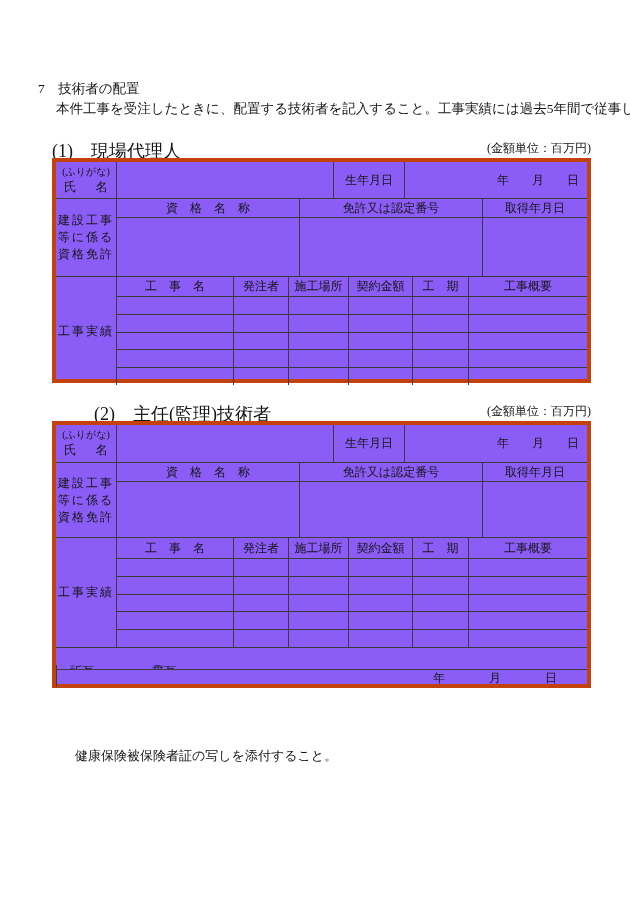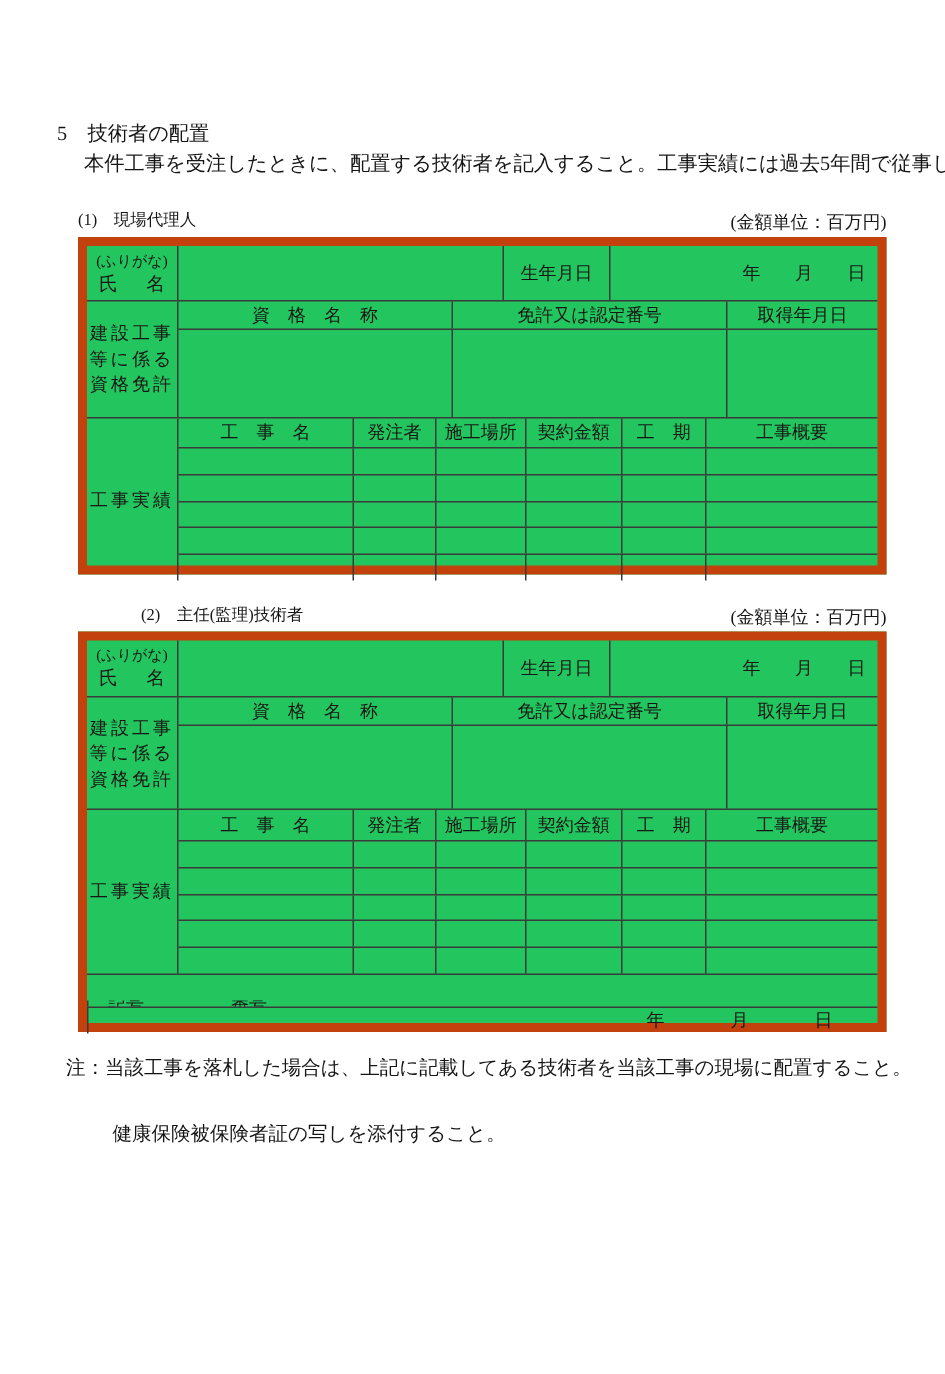--- a/index.html
+++ b/index.html
@@ -10,30 +10,30 @@
     width: 630px;
     height: 916px;
     background: #ffffff;
     color: #151515;
     overflow: hidden;
     margin: 0 auto;
   }
   .abs { position: absolute; white-space: nowrap; }
   .h1 { font-size: 13.5px; }
   .body-text { font-size: 13.5px; }
-  .sec-title { font-size: 11px; text-align: center; }
+  .sec-title { font-size: 18px; text-align: center; }
   .unit { font-size: 12px; }
 
   
   .tbl {
     position: absolute;
     left: 52px;
     width: 539px;
-    border: 6px solid #c2410c;
-    background: #22c55e;
+    border: 4px solid #c2410c;
+    background: #8b5cf6;
     font-size: 12px;
   }
   .trow { display: flex; width: 100%; }
   .bt { border-top: 1px solid #3b3b3b; }
   .cell {
     display: flex;
     align-items: center;
     justify-content: center;
     overflow: hidden;
     white-space: nowrap;
@@ -57,21 +57,21 @@
   .sym { margin-left: 13px; }
   .num { margin-left: 58px; text-align: right; }
 
   .note { font-size: 13px; }
 </style>
 </head>
 <body>
 
 <div class="page">
 
-  <div class="abs h1" style="left:38px; top:80px;">5　技術者の配置</div>
+  <div class="abs h1" style="left:38px; top:80px;">7　技術者の配置</div>
   <div class="abs body-text" style="left:56px; top:100px;">本件工事を受注したときに、配置する技術者を記入すること。工事実績には過去5年間で従事した工</div>
 
   <div class="abs sec-title" style="left:52px; top:139px;">(1)　現場代理人</div>
   <div class="abs unit" style="right:39px; top:140px;">(金額単位：百万円)</div>
 
   <div class="tbl" style="top:158px; height:225px;">
 
     <div class="trow" style="height:36px;">
       <div class="cell name-label">
         <div class="furigana">(ふりがな)</div>
@@ -269,16 +269,15 @@
 
     <div class="trow bt" style="flex:1;">
       <div class="cell bl date-cell-wide" style="flex:1;">
         <span>年</span>
         <span>月</span>
         <span>日</span>
       </div>
     </div>
   </div>
 
-  <div class="abs note" style="left:44px; top:703px;">注：当該工事を落札した場合は、上記に記載してある技術者を当該工事の現場に配置すること。</div>
   <div class="abs note" style="left:75px; top:747px;">健康保険被保険者証の写しを添付すること。</div>
 
 </div>
 
 </body></html>

